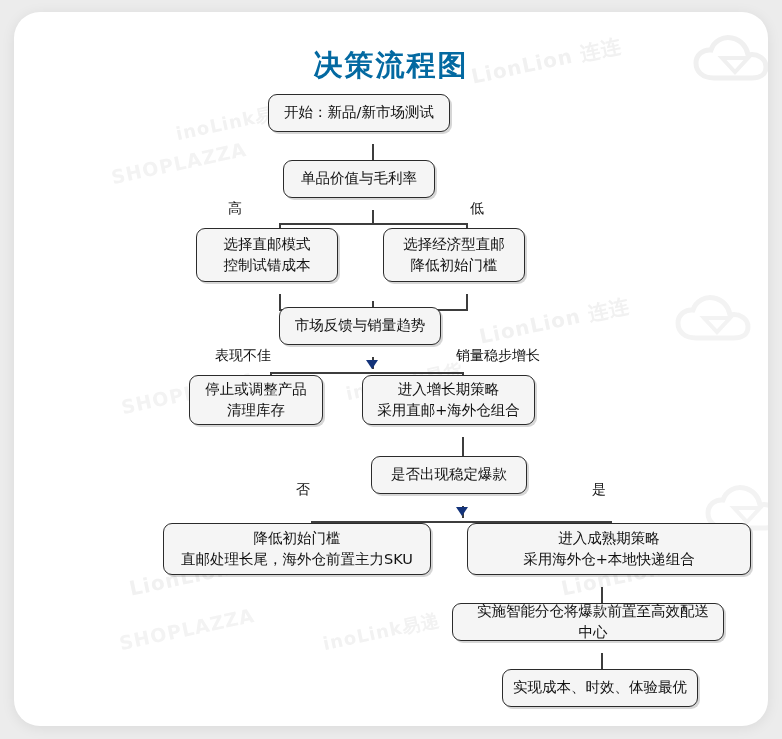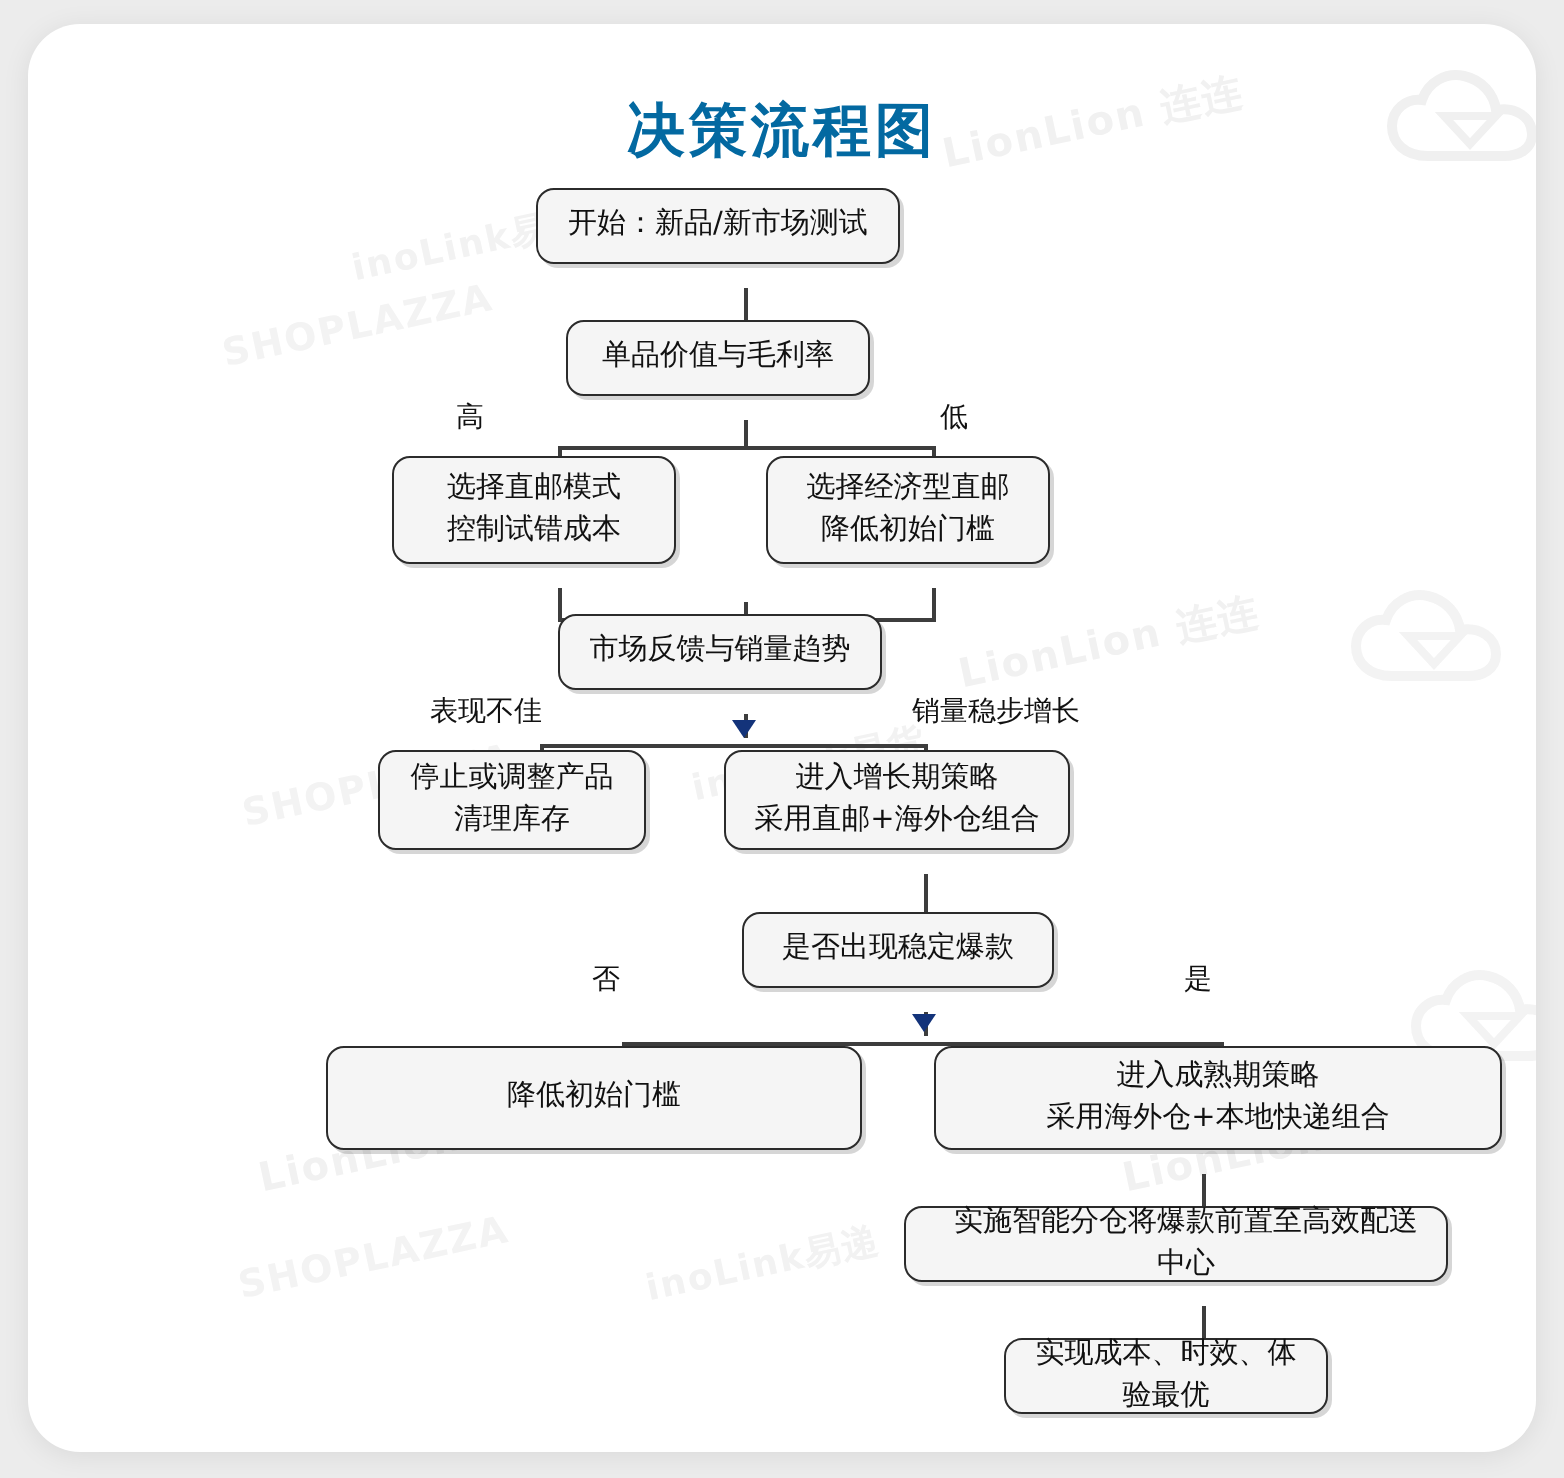--- a/index.html
+++ b/index.html
@@ -218,27 +218,28 @@
         </div>
         <div class="node" style="left: 348px; top: 363px; width: 173px; height: 50px; background: rgb(245, 245, 245); border-color: rgb(43, 43, 43);">
           <span class="l2">进入增长期策略</span>
           <span class="l2">采用直邮+海外仓组合</span>
         </div>
         <div class="node" style="left: 357px; top: 444px; width: 156px; height: 38px; background: rgb(245, 245, 245); border-color: rgb(43, 43, 43);">
           <span class="l2">是否出现稳定爆款</span>
         </div>
         <div class="node" style="left: 149px; top: 511px; width: 268px; height: 52px; background: rgb(245, 245, 245); border-color: rgb(43, 43, 43);">
           <span class="l2">降低初始门槛</span>
+          <span class="l2">直邮处理长尾，海外仓前置主力SKU</span>
         </div>
         <div class="node" style="left: 453px; top: 511px; width: 284px; height: 52px; background: rgb(245, 245, 245); border-color: rgb(43, 43, 43);">
           <span class="l2">进入成熟期策略</span>
           <span class="l2">采用海外仓+本地快递组合</span>
         </div>
         <div class="node" style="left: 438px; top: 591px; width: 272px; height: 38px; background: rgb(245, 245, 245); border-color: rgb(43, 43, 43); padding-left: 20px;">
           <span class="l2">实施智能分仓将爆款前置至高效配送中心</span>
         </div>
-        <div class="node" style="left: 488px; top: 657px; width: 162px; height: 38px; background: rgb(245, 245, 245); border-color: rgb(43, 43, 43);">
+        <div class="node" style="left: 488px; top: 657px; width: 196px; height: 38px; background: rgb(245, 245, 245); border-color: rgb(43, 43, 43);">
           <span class="l2">实现成本、时效、体验最优</span>
         </div>
       </div>
 
   </div>
 </div>
 
 </body></html>

